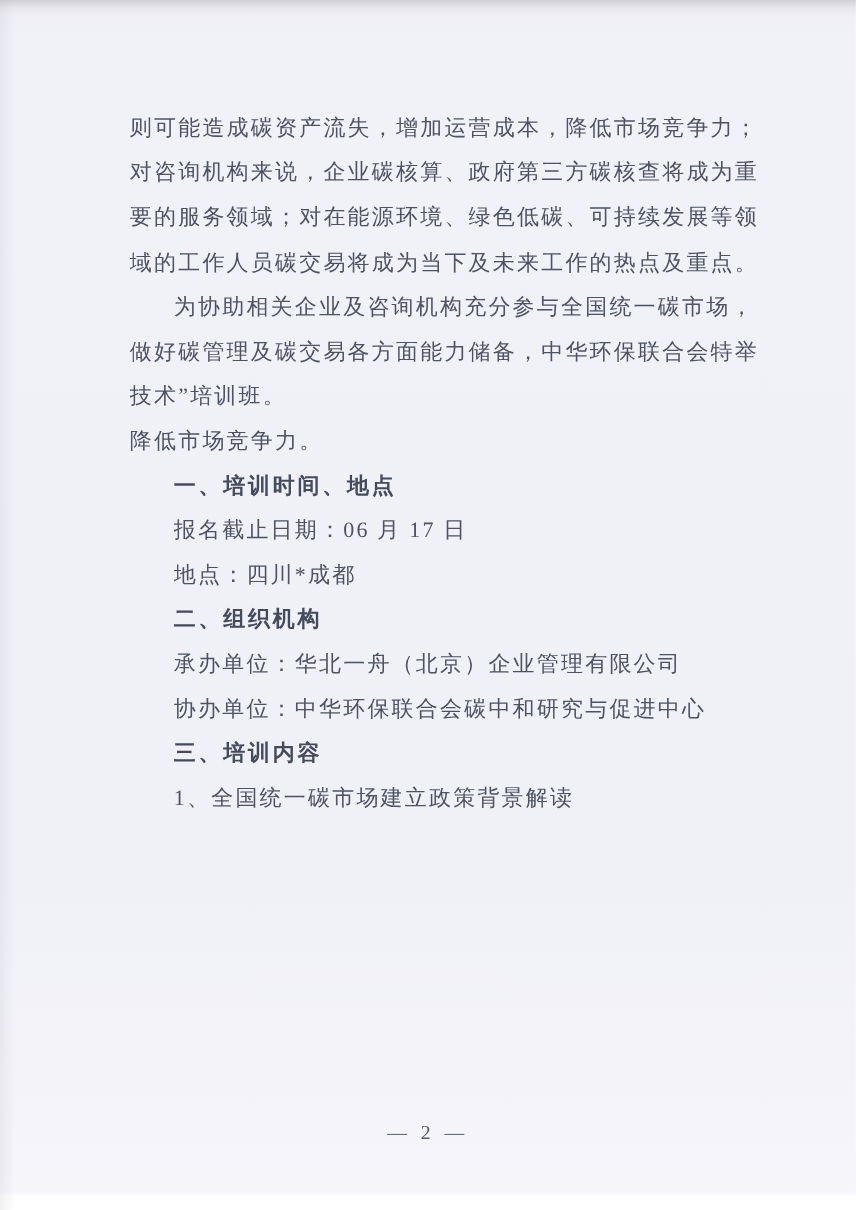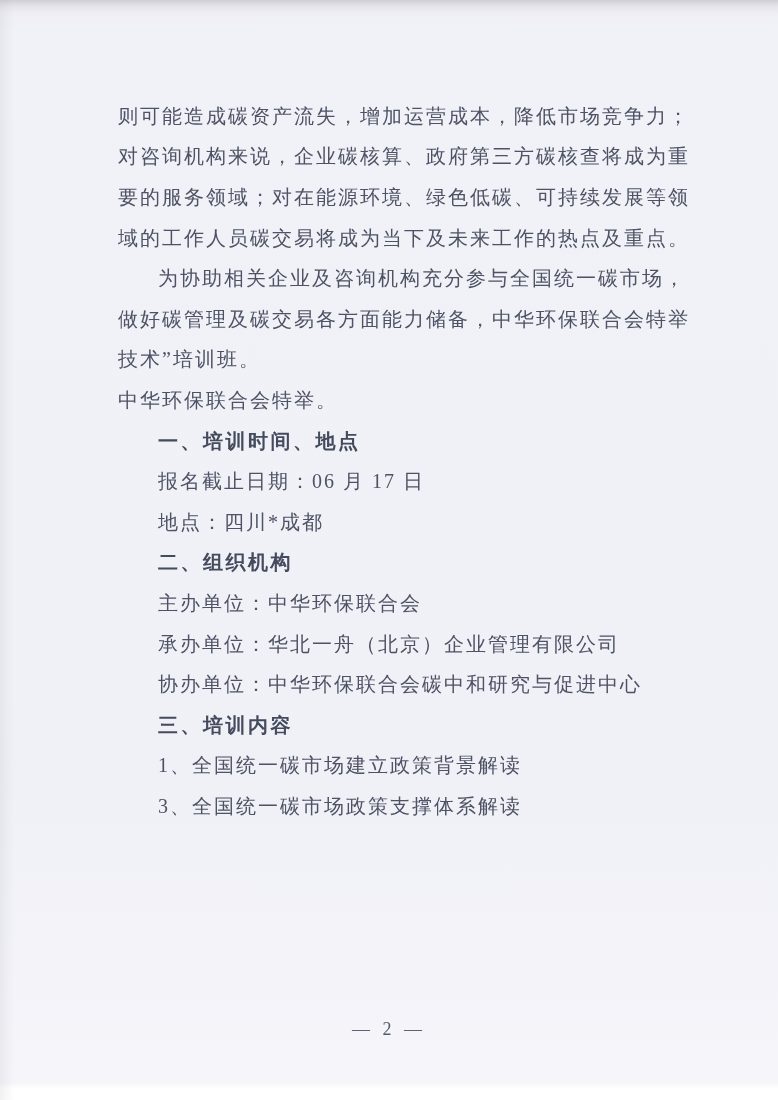--- a/index.html
+++ b/index.html
@@ -67,28 +67,26 @@
 <div class="scan-page">
 
   <div class="content">
     <div class="line">则可能造成碳资产流失，增加运营成本，降低市场竞争力；</div>
     <div class="line">对咨询机构来说，企业碳核算、政府第三方碳核查将成为重</div>
     <div class="line">要的服务领域；对在能源环境、绿色低碳、可持续发展等领</div>
     <div class="line">域的工作人员碳交易将成为当下及未来工作的热点及重点。</div>
     <div class="line indent">为协助相关企业及咨询机构充分参与全国统一碳市场，</div>
     <div class="line">做好碳管理及碳交易各方面能力储备，中华环保联合会特举</div>
     <div class="line">技术”培训班。</div>
-    <div class="line">中华环保联合会特举。</div>
+    <div class="line">降低市场竞争力。</div>
     <div class="line indent bold">一、培训时间、地点</div>
     <div class="line indent">报名截止日期：06 月 17 日</div>
     <div class="line indent">地点：四川*成都</div>
     <div class="line indent bold">二、组织机构</div>
-    <div class="line indent">主办单位：中华环保联合会</div>
     <div class="line indent">承办单位：华北一舟（北京）企业管理有限公司</div>
     <div class="line indent">协办单位：中华环保联合会碳中和研究与促进中心</div>
     <div class="line indent bold">三、培训内容</div>
     <div class="line indent">1、全国统一碳市场建立政策背景解读</div>
-    <div class="line indent">3、全国统一碳市场政策支撑体系解读</div>
   </div>
 
   <div class="footer">— 2 —</div>
 
 </div>
 
 </body></html>

